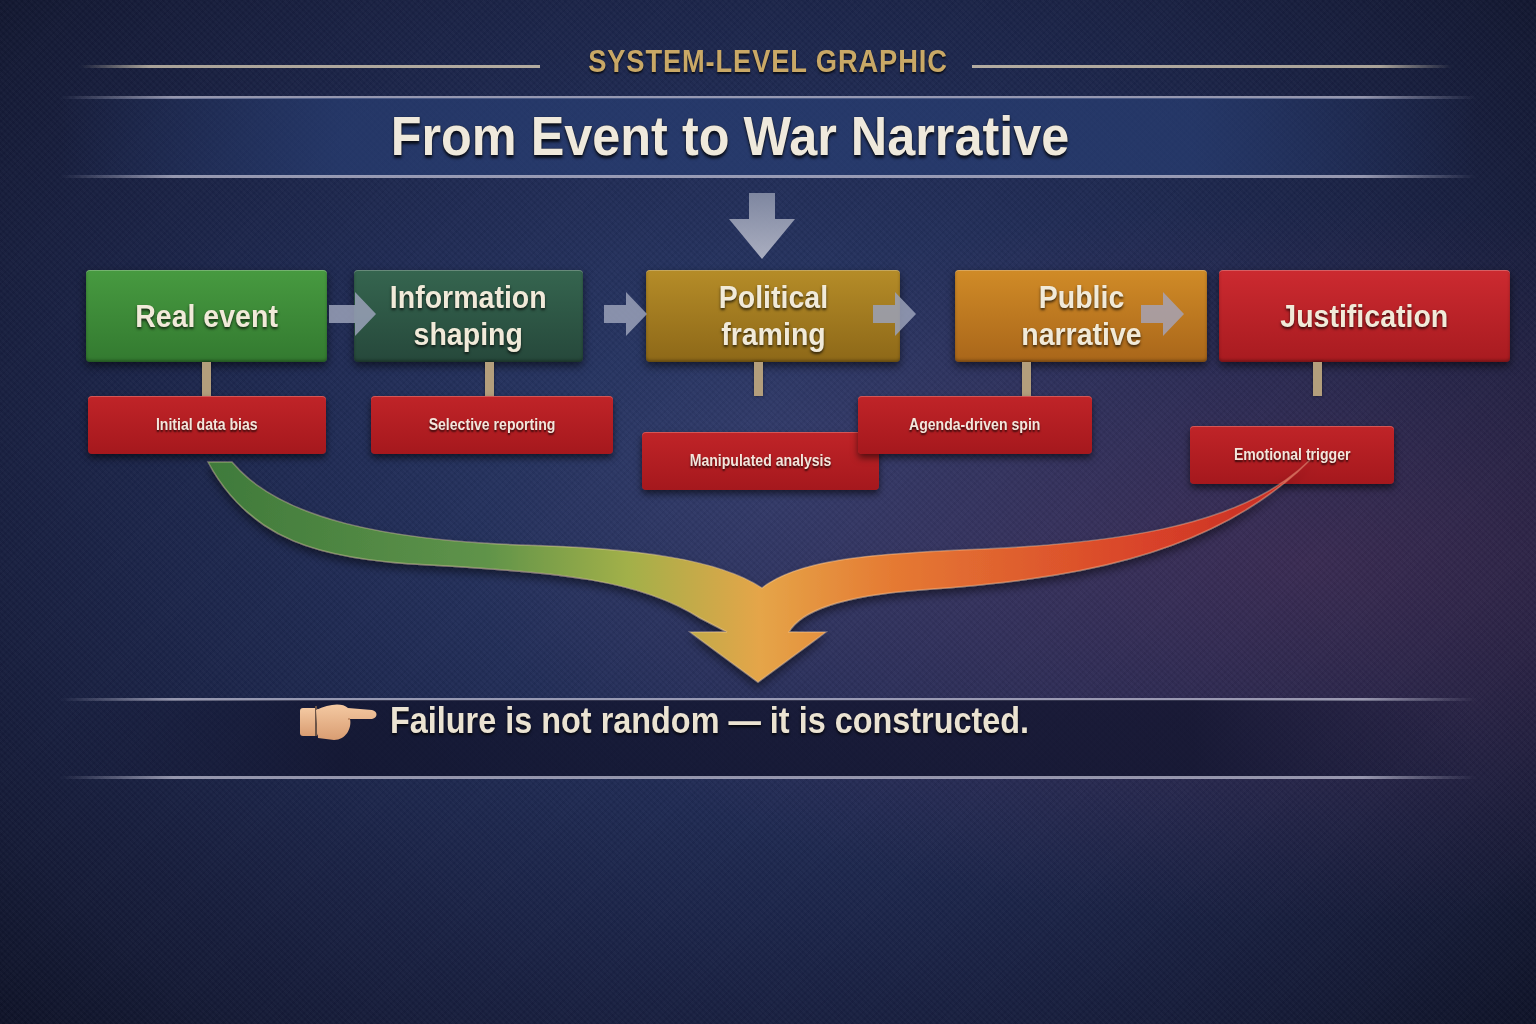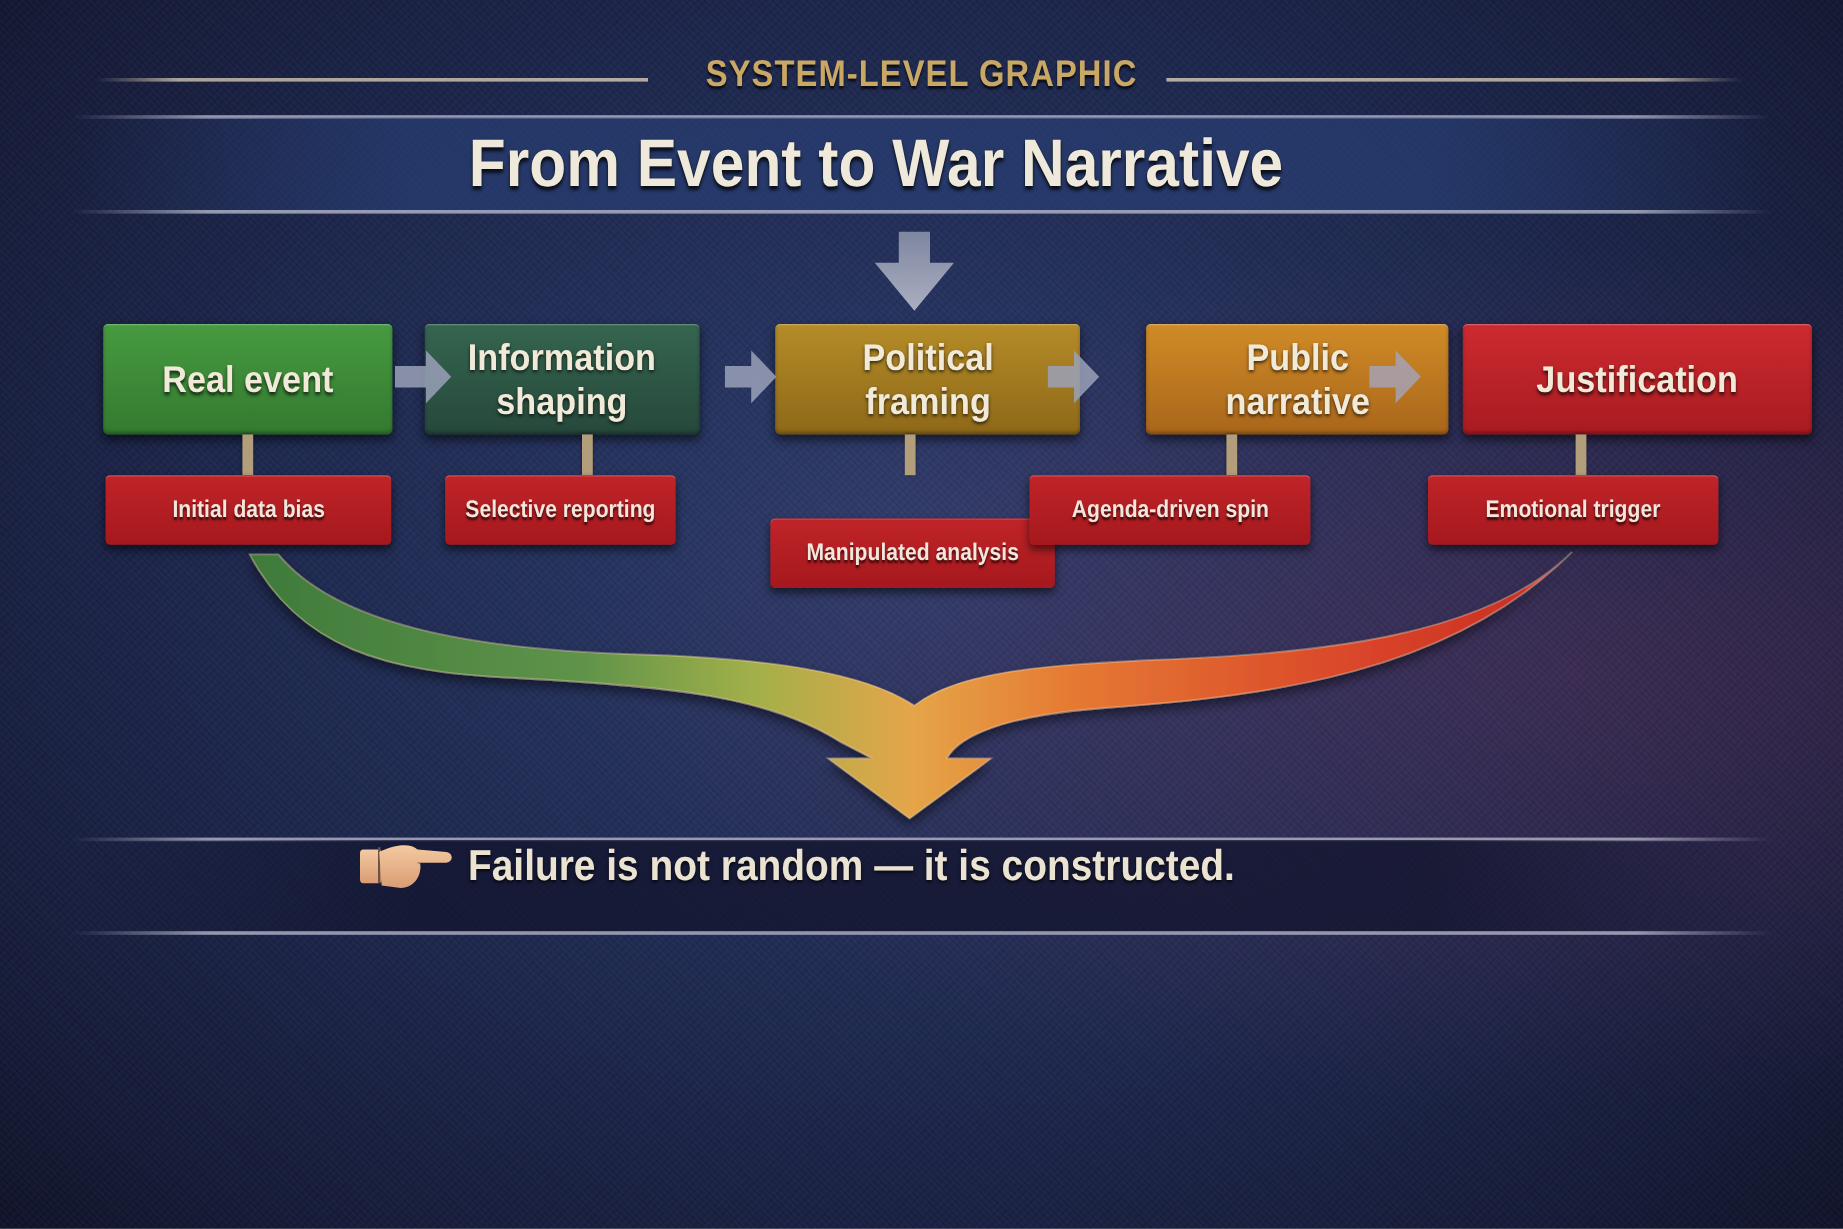--- a/index.html
+++ b/index.html
@@ -45,21 +45,21 @@
     position: absolute; top: 270px; height: 92px; border-radius: 4px;
     display: flex; align-items: center; justify-content: center; text-align: center;
     font-family: "Liberation Sans", sans-serif; font-weight: bold; font-size: 31px; line-height: 37px;
     color: #f1ead9; text-shadow: 0 2px 3px rgba(0,0,0,0.7);
     box-shadow: 0 4px 8px rgba(0,0,0,0.55), inset 0 1px 0 rgba(255,255,255,0.25), inset 0 -2px 3px rgba(0,0,0,0.3);
   }
   .stage span { display: block; transform: scaleX(0.92); }
   .sub {
     position: absolute; top: 396px; height: 58px; border-radius: 4px;
     display: flex; align-items: center; justify-content: center;
-    font-family: "Liberation Sans", sans-serif; font-weight: bold; font-size: 20px;
+    font-family: "Liberation Sans", sans-serif; font-weight: bold; font-size: 16px;
     color: #f3e6dc; text-shadow: 0 2px 2px rgba(0,0,0,0.7);
     background: linear-gradient(180deg, #c02428 0%, #a5181d 100%);
     box-shadow: 0 4px 7px rgba(0,0,0,0.55), inset 0 1px 0 rgba(255,180,170,0.35);
     white-space: nowrap;
   }
   .sub span { display: block; transform: scaleX(0.88); }
   .stem { position: absolute; top: 362px; width: 9px; height: 34px; background: #b39e7c; box-shadow: 0 0 3px rgba(0,0,0,0.5); }
   .arrow-right { position: absolute; top: 292px; }
   .funnel { position: absolute; left: 0; top: 0; }
   .footer-band {
@@ -143,30 +143,30 @@
 
 <div class="stem" style="left:202px;"></div>
 <div class="stem" style="left:485px;"></div>
 <div class="stem" style="left:754px;"></div>
 <div class="stem" style="left:1022px;"></div>
 <div class="stem" style="left:1313px;"></div>
 
 <div class="sub" style="left:88px;width:238px;">
   <span>Initial data bias</span>
 </div>
-<div class="sub" style="left:371px;width:192px;text-align:center;">
+<div class="sub" style="left:371px;width:242px;text-align:center;">
   <span>Selective reporting</span>
 </div>
 <div class="sub" style="left:642px;width:237px;margin-top:36px;">
   <span>Manipulated analysis</span>
 </div>
 <div class="sub" style="left:858px;width:234px;">
   <span>Agenda-driven spin</span>
 </div>
-<div class="sub" style="left:1190px;width:242px;">
+<div class="sub" style="left:1190px;width:204px;margin-top:30px;">
   <span>Emotional trigger</span>
 </div>
 
 <svg class="funnel" width="1536" height="1024" viewBox="0 0 1536 1024">
   <defs>
     <linearGradient id="gf" x1="210" y1="0" x2="1310" y2="0" gradientUnits="userSpaceOnUse">
       <stop offset="0" stop-color="#3f7a3b"></stop>
       <stop offset="0.25" stop-color="#5f934a"></stop>
       <stop offset="0.38" stop-color="#a2b04a"></stop>
       <stop offset="0.5" stop-color="#e5a548"></stop>

